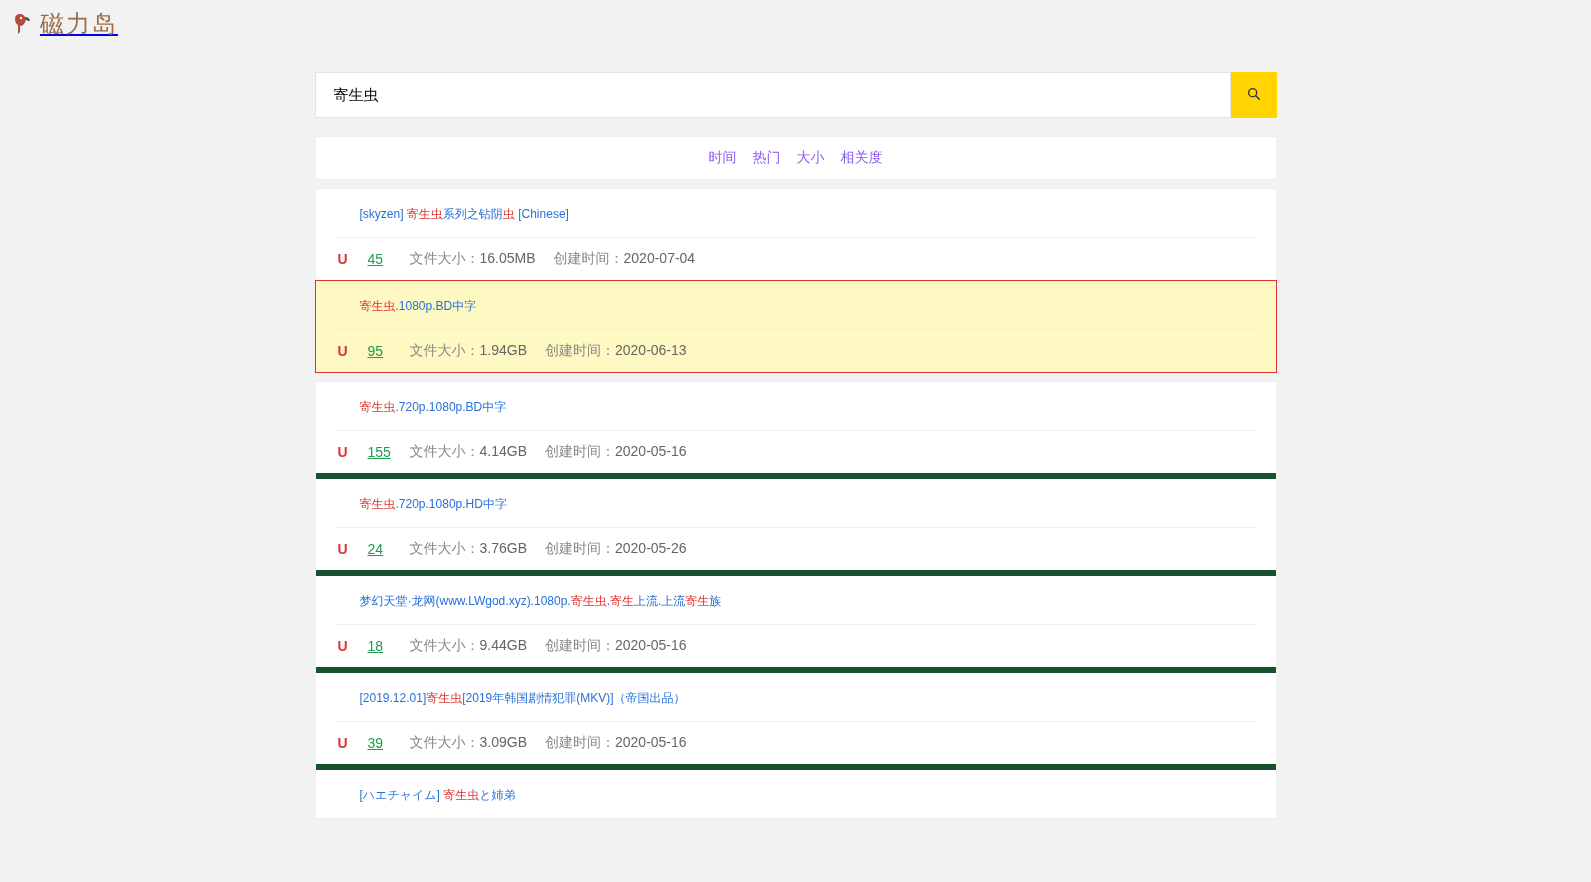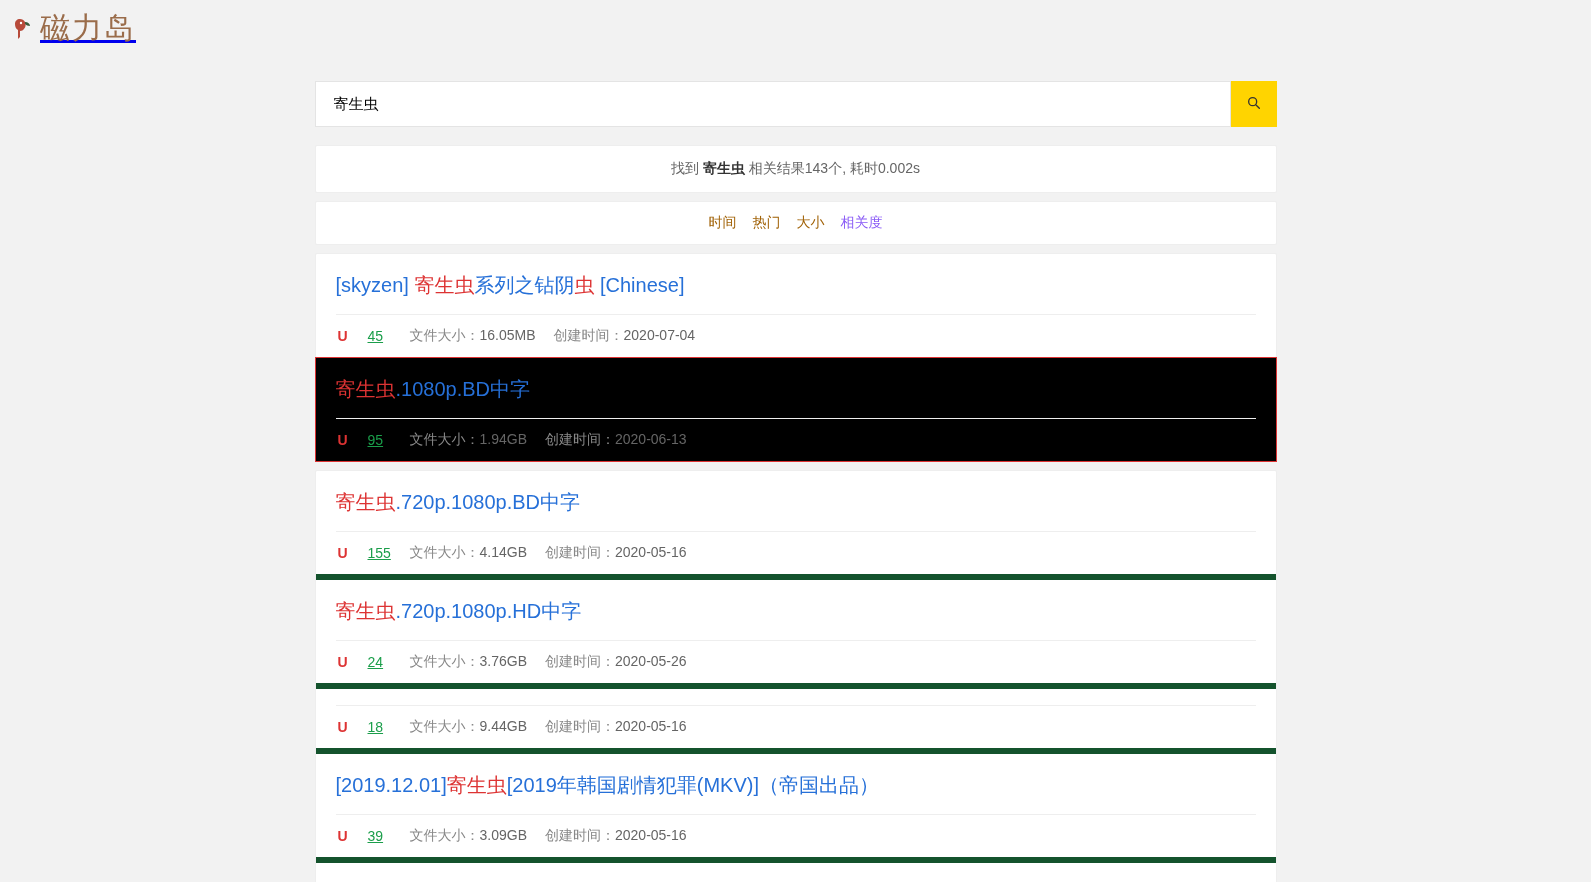--- a/index.html
+++ b/index.html
@@ -18,21 +18,21 @@
       display: flex;
       align-items: center;
       gap: 4px;
     }
     .logo-icon {
       width: 24px;
       height: 24px;
       display: inline-block;
     }
     .site-name {
-      font-size: 30px;
+      font-size: 24px;
       color: #9a6c4a;
       font-weight: 400;
       letter-spacing: 2px;
     }
     .container {
       max-width: 962px;
       margin: 24px auto 0;
     }
     .search-row {
       display: flex;
@@ -73,34 +73,35 @@
     .stats-row b { color: #333; }
     .sort-panel {
       margin-top: 8px;
     }
     .sort-row {
       text-align: center;
       padding: 12px 0;
     }
     .sort-row span {
       margin: 0 8px;
-      color: #a16207;
+      color: #8b5cf6;
       cursor: pointer;
     }
     .sort-row span.active { color: #8b5cf6; }
     .result-item {
       border-top: 6px solid #14532d;
       padding: 16px 20px 0;
     }
     .result-item:first-child { border-top: none; }
     .result-title {
-      font-size: 20px;
+      font-size: 12px;
       line-height: 1.5;
       padding-bottom: 14px;
       cursor: pointer;
+      margin-left: 24px;
     }
     .result-title a { text-decoration: none; color: #2670d8; }
     .result-title .hl { color: #d33; }
     .result-meta {
       display: flex;
       align-items: center;
       gap: 18px;
       padding: 12px 0;
       border-top: 1px solid #eee;
       color: #888;
@@ -113,21 +114,21 @@
       width: 14px;
       text-align: center;
     }
     .count { color: #1a9e4a; font-weight: 500; min-width: 24px; text-decoration: underline; }
     .meta-pair { }
     .meta-pair .lbl { color: #888; }
     .meta-pair .val { color: #656565; }
     .highlight-box {
       border: 1px solid #d33;
       margin-top: -1px;
-      background: #000000;
+      background: #fef9c3;
     }
     .highlight-box .result-item { border-top: none; }
     .results-wrap { margin-top: 8px; }
   </style>
 </head>
 <body>
 
 <div class="header">
   <a class="logo-wrap" href="#">
     <span class="logo-icon">
@@ -148,25 +149,20 @@
     <button class="search-btn">
       <span>
         <svg viewBox="0 0 24 24">
             <circle cx="10" cy="10" r="6" fill="none" stroke="#333" stroke-width="2"></circle>
             <line x1="15" y1="15" x2="20" y2="20" stroke="#333" stroke-width="2" stroke-linecap="round"></line>
           </svg>
       </span>
     </button>
   </div>
 
-  <div class="panel">
-    <div class="stats-row">
-      <span>找到 </span><b>寄生虫</b><span> 相关结果</span><span>143</span><span>个, 耗时</span><span>0.002s</span>
-    </div>
-  </div>
 
   <div class="panel sort-panel">
     <div class="sort-row" id="sort-row"><span>时间</span><span>热门</span><span>大小</span><span class="active">相关度</span></div>
   </div>
 
   <div class="results-wrap" id="results">
       <div class="panel" style="margin-top: 8px;">
         <div class="result-item">
           <div class="result-title"><a href="#"><span>[skyzen] </span><span class="hl">寄生虫</span><span>系列之钻阴</span><span class="hl">虫</span><span> [Chinese]</span></a></div>
           <div class="result-meta">
@@ -201,20 +197,21 @@
         <div class="result-item">
           <div class="result-title"><a href="#"><span class="hl">寄生虫</span><span>.720p.1080p.HD中字</span></a></div>
           <div class="result-meta">
             <span class="magnet-icon">U</span>
             <span class="count">24</span>
             <span class="meta-pair"><span class="lbl">文件大小：</span><span class="val">3.76GB</span></span>
             <span class="meta-pair"><span class="lbl">创建时间：</span><span class="val">2020-05-26</span></span>
           </div>
         </div>
         <div class="result-item">
+          <div class="result-title"><a href="#"><span>梦幻天堂·龙网(www.LWgod.xyz).1080p.</span><span class="hl">寄生虫</span><span>.</span><span class="hl">寄生</span><span>上流.上流</span><span class="hl">寄生</span><span>族</span></a></div>
           <div class="result-meta">
             <span class="magnet-icon">U</span>
             <span class="count">18</span>
             <span class="meta-pair"><span class="lbl">文件大小：</span><span class="val">9.44GB</span></span>
             <span class="meta-pair"><span class="lbl">创建时间：</span><span class="val">2020-05-16</span></span>
           </div>
         </div>
         <div class="result-item">
           <div class="result-title"><a href="#"><span>[2019.12.01]</span><span class="hl">寄生虫</span><span>[2019年韩国剧情犯罪(MKV)]（帝国出品）</span></a></div>
           <div class="result-meta">

